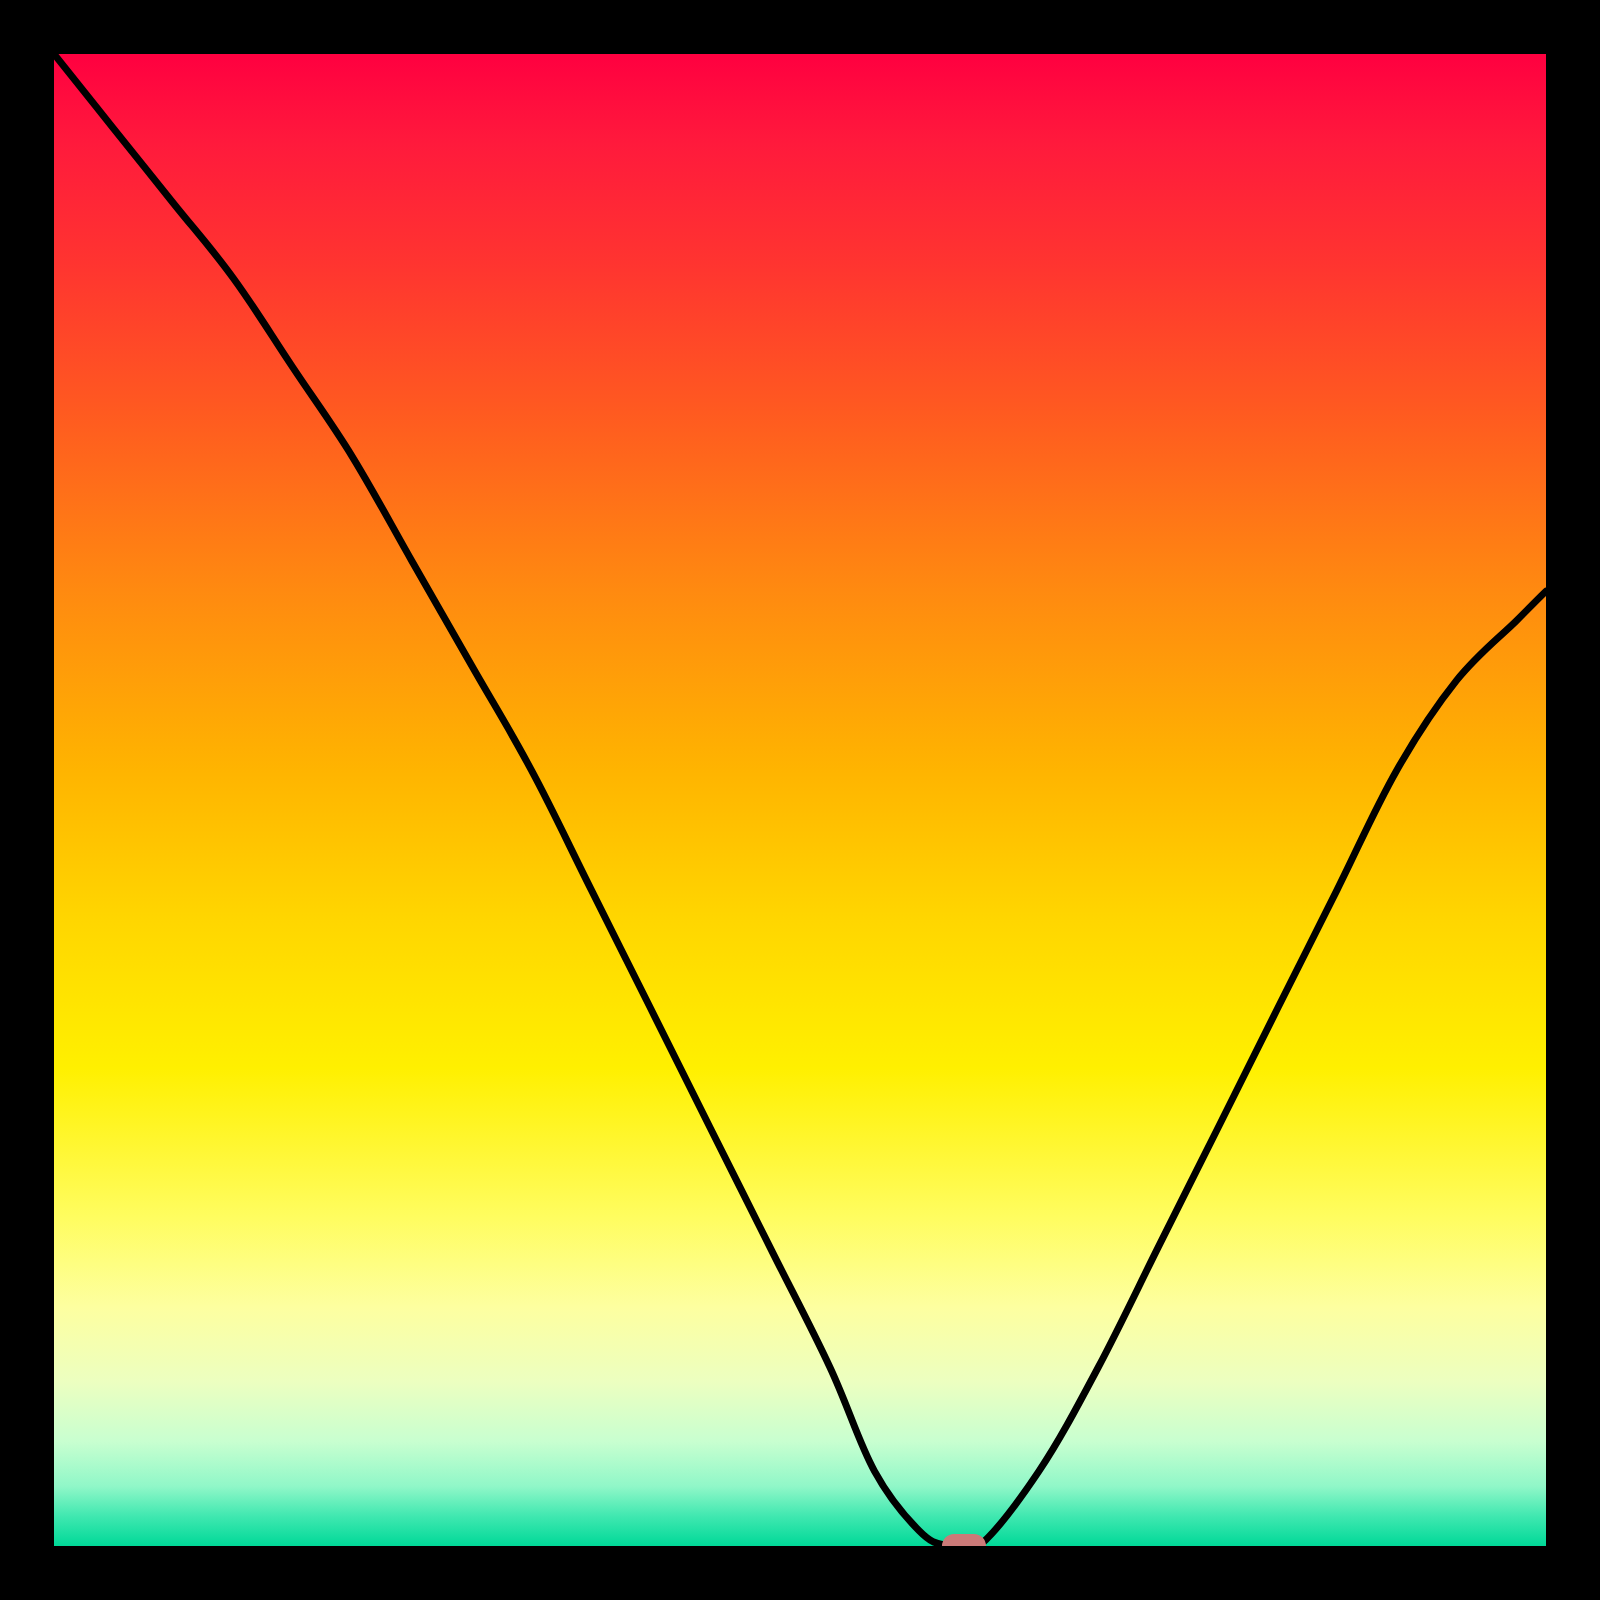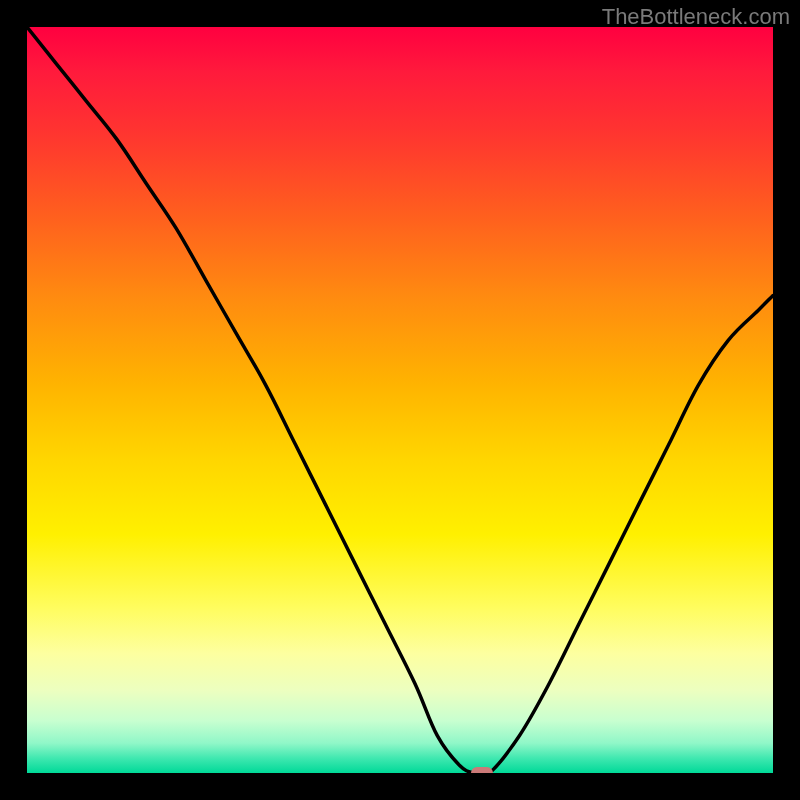--- a/index.html
+++ b/index.html
@@ -71,21 +71,20 @@
     border-radius: 6px;
     background: #cb7a78;
     transform: translate(-50%, -50%);
     z-index: 3;
   }
 </style>
 </head>
 <body>
 
 <div class="frame">
-  <div class="watermark">TheBottleneck.com</div>
 
   <div class="plot">
     <div class="gradient"></div>
 
     <svg class="curve" viewBox="0 0 746 746" preserveAspectRatio="none">
       <path id="curve-path" d="M 0.0 0.0 C 5.4 6.7, 19.1 23.9, 29.8 37.3 C 40.6 50.7, 48.9 61.2, 59.7 74.6 C 70.4 88.0, 78.8 97.1, 89.5 111.9 C 100.3 126.7, 108.6 140.5, 119.4 156.7 C 130.1 172.8, 138.5 184.0, 149.2 201.4 C 159.9 218.9, 168.3 234.8, 179.0 253.6 C 189.8 272.4, 198.1 287.1, 208.9 305.9 C 219.6 324.7, 228.0 337.9, 238.7 358.1 C 249.5 378.2, 257.8 396.3, 268.6 417.8 C 279.3 439.2, 287.7 456.0, 298.4 477.4 C 309.1 498.9, 317.5 515.6, 328.2 537.1 C 339.0 558.6, 347.3 575.3, 358.1 596.8 C 368.8 618.3, 378.5 636.3, 387.9 656.5 C 397.3 676.6, 402.2 693.9, 410.3 708.7 C 418.4 723.5, 426.0 731.8, 432.7 738.5 C 439.4 745.3, 442.2 744.7, 447.6 746.0 C 453.0 747.3, 454.5 752.7, 462.5 746.0 C 470.6 739.3, 481.6 724.8, 492.4 708.7 C 503.1 692.6, 511.5 676.6, 522.2 656.5 C 532.9 636.3, 541.3 618.3, 552.0 596.8 C 562.8 575.3, 571.1 558.6, 581.9 537.1 C 592.6 515.6, 601.0 498.9, 611.7 477.4 C 622.5 456.0, 630.8 439.2, 641.6 417.8 C 652.3 396.3, 660.7 376.9, 671.4 358.1 C 682.1 339.3, 690.5 326.7, 701.2 313.3 C 712.0 299.9, 723.0 291.5, 731.1 283.5 C 739.1 275.4, 743.3 271.2, 746.0 268.6" fill="none" stroke="#000" stroke-width="3.5" stroke-linecap="round" stroke-linejoin="round"></path>
     </svg>
 
     <div class="marker" id="marker" style="left: 455.06px; top: 746px;"></div>
   </div>

